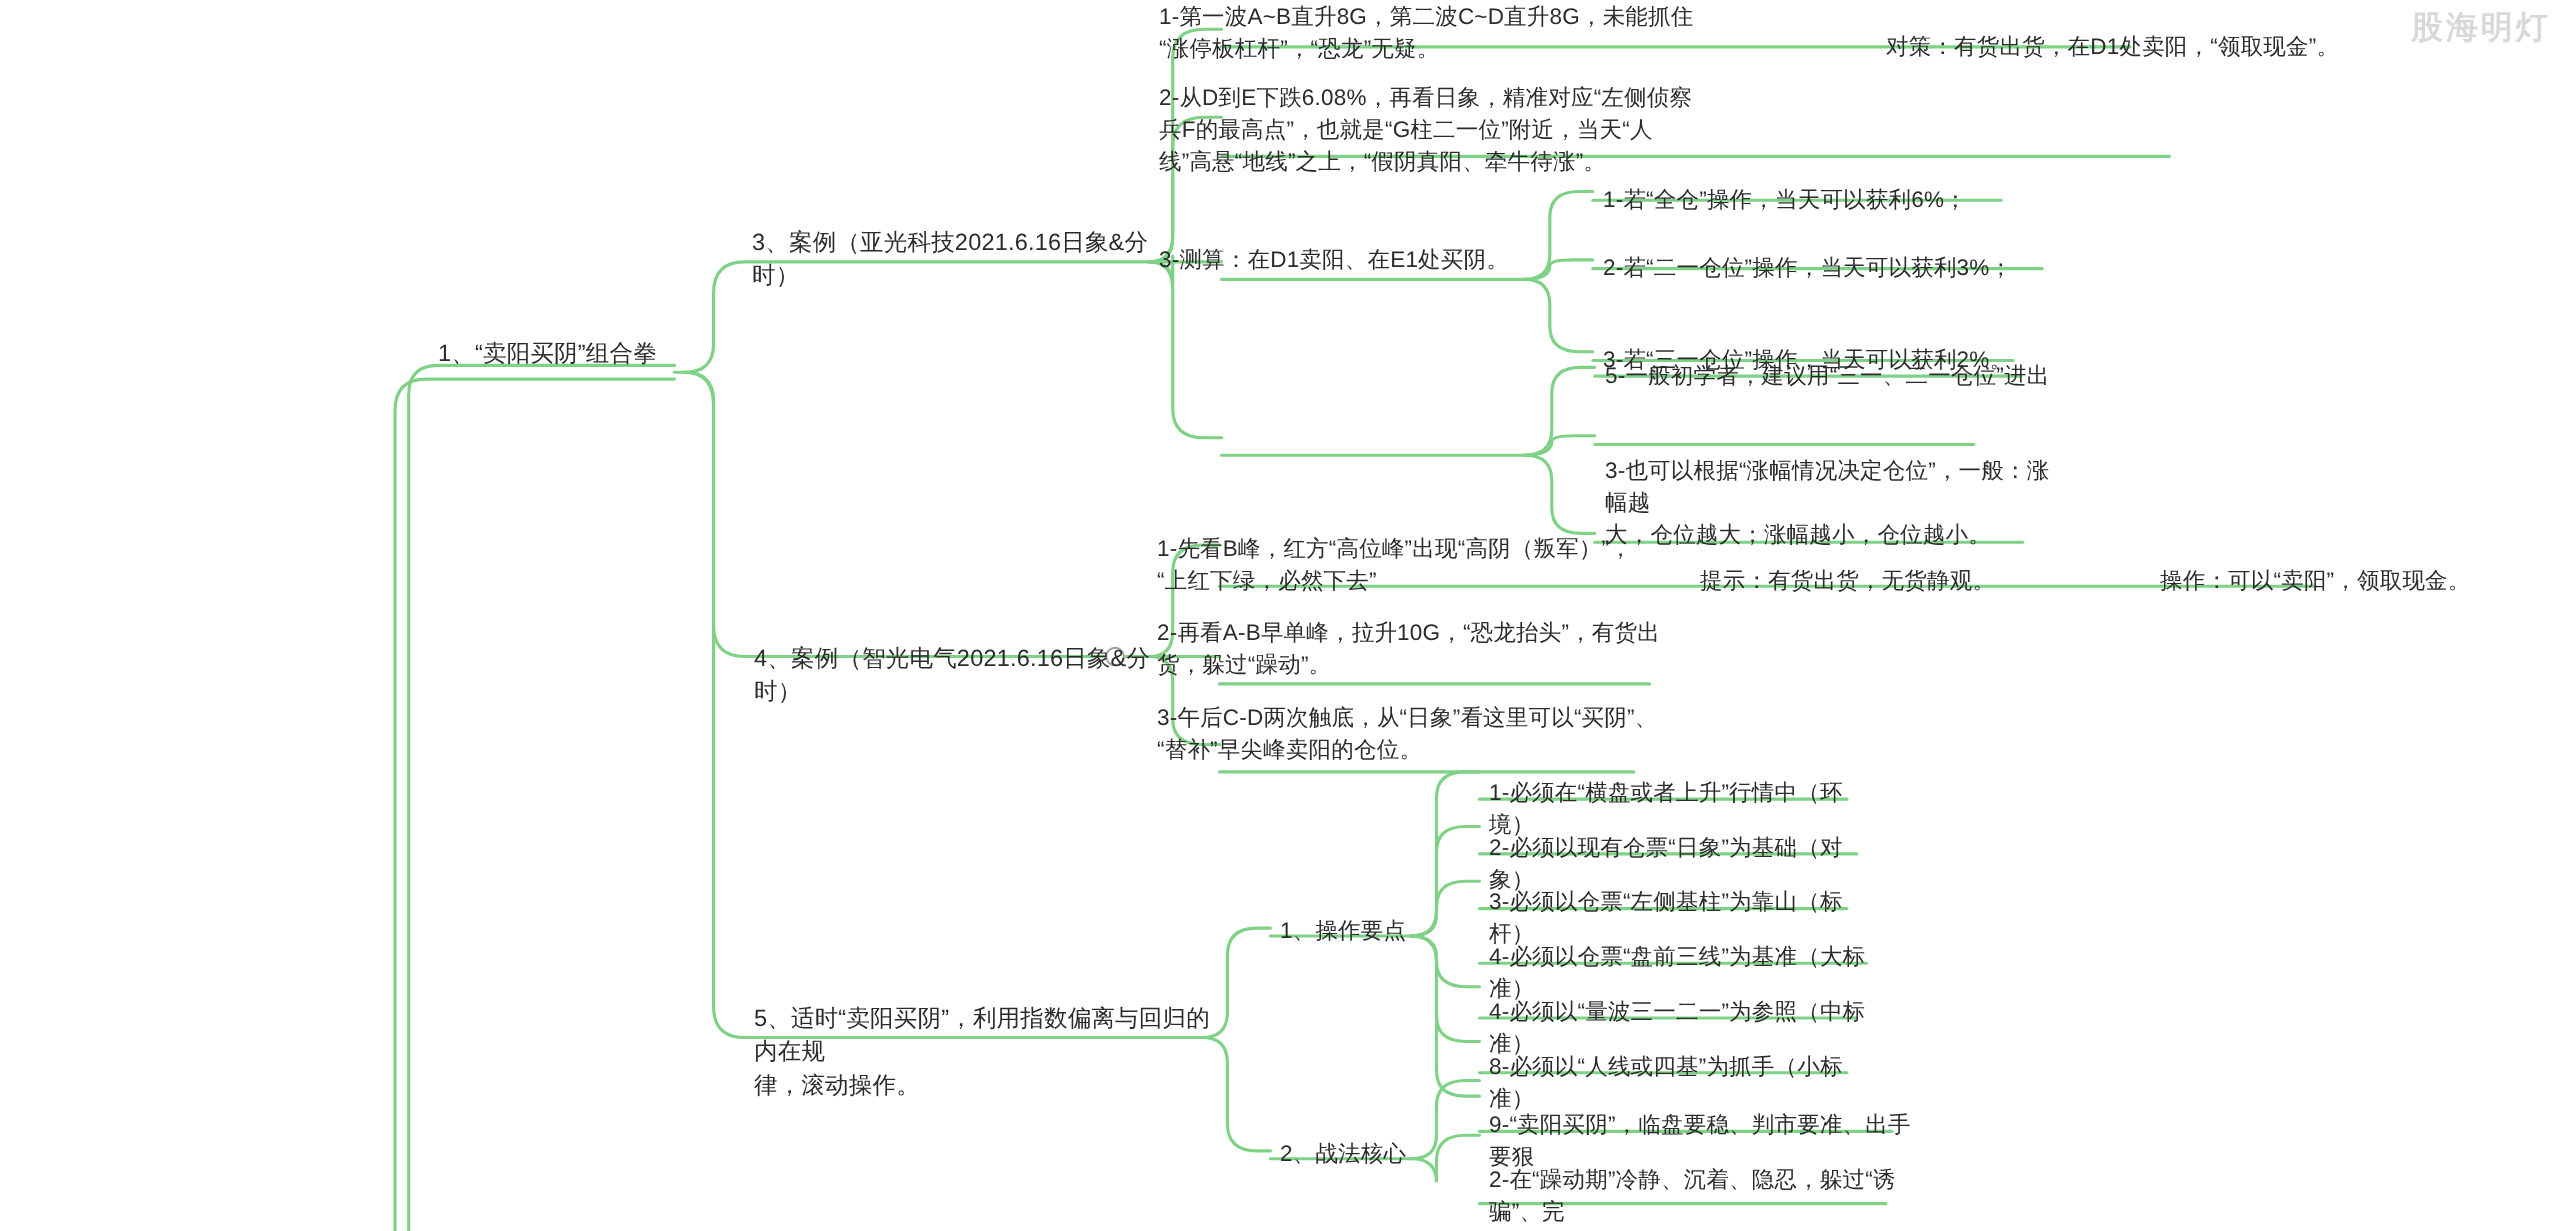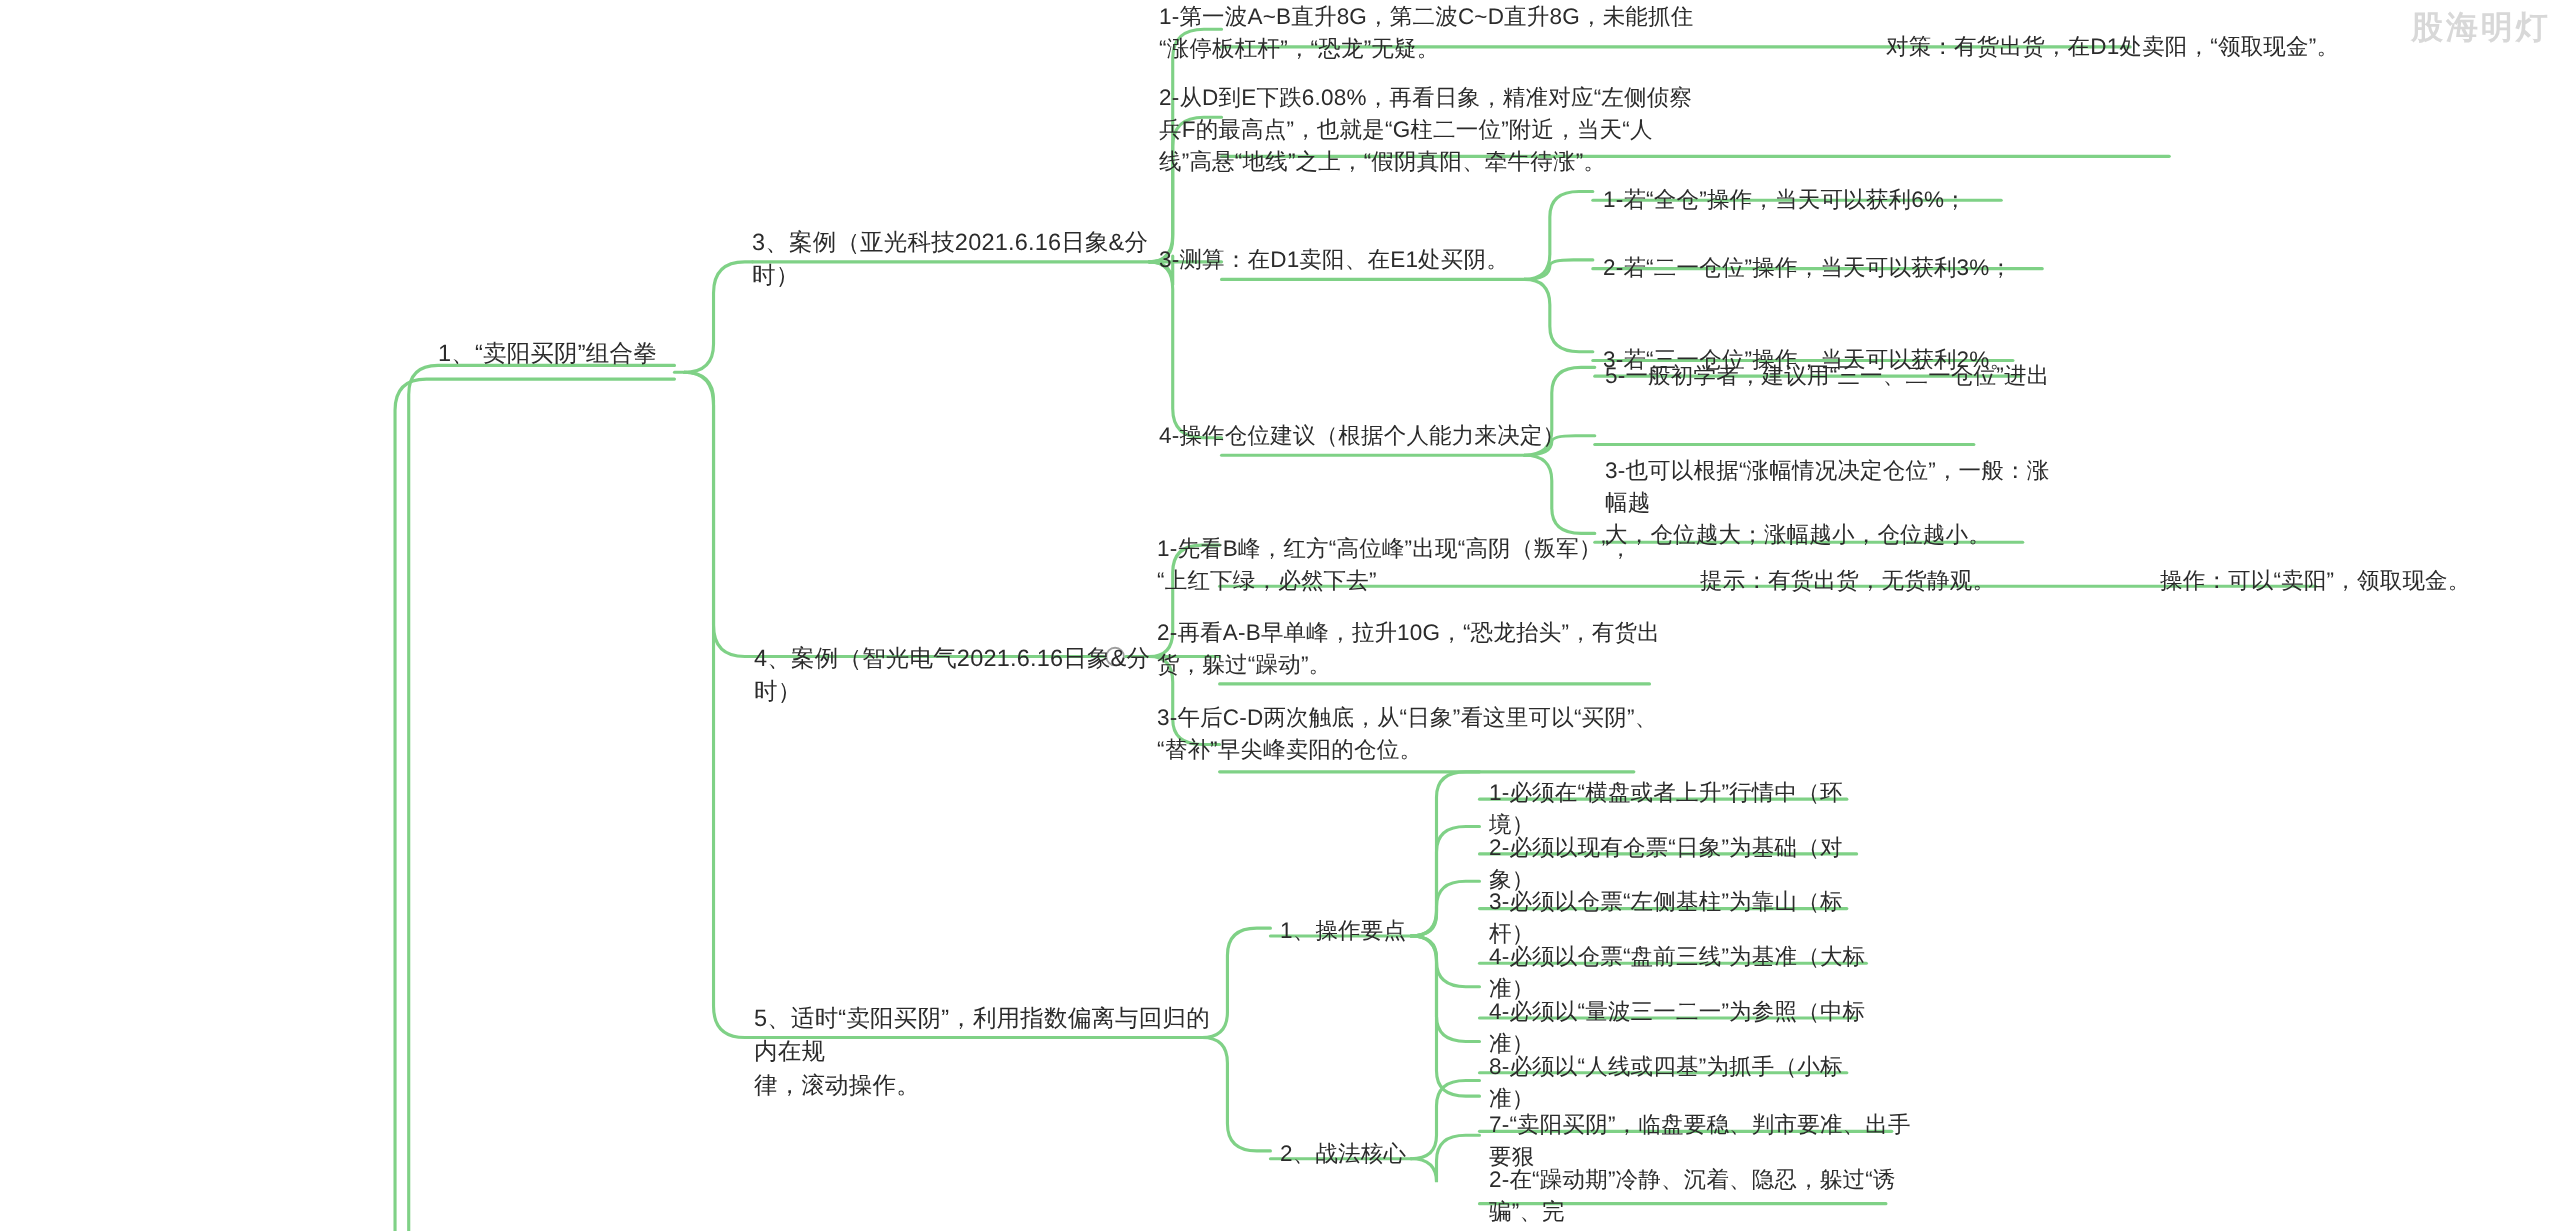--- a/index.html
+++ b/index.html
@@ -139,21 +139,20 @@
 
   <div class="node lvl2" style="left:1159px; top:82px; width:928px;">2-从D到E下跌6.08%，再看日象，精准对应“左侧侦察
 兵F的最高点”，也就是“G柱二一位”附近，当天“人
 线”高悬“地线”之上，“假阴真阳、牵牛待涨”。</div>
 
   <div class="node lvl2" style="left:1159px; top:244px; width:371px;">3-测算：在D1卖阳、在E1处买阴。</div>
   <div class="node lvl3" style="left:1603px; top:184px; width:410px;">1-若“全仓”操作，当天可以获利6%；</div>
   <div class="node lvl3" style="left:1603px; top:252px; width:459px;">2-若“二一仓位”操作，当天可以获利3%；</div>
   <div class="node lvl3" style="left:1603px; top:344px; width:459px;">3-若“三一仓位”操作，当天可以获利2%。</div>
 
-  <div class="node lvl2" style="left:1159px; top:420px; width:420px;">4-操作仓位建议（根据个人能力来决定）</div>
   <div class="node lvl3" style="left:1605px; top:360px; width:459px;">5-一般初学者，建议用“三一、二一仓位”进出</div>
   <div class="node lvl3" style="left:1605px; top:455px; width:459px;">3-也可以根据“涨幅情况决定仓位”，一般：涨幅越
 大，仓位越大；涨幅越小，仓位越小。</div>
 
   <div class="node lvl1" style="left:754px; top:642px; width:420px;">4、案例（智光电气2021.6.16日象&amp;分时）</div>
 
   <div class="node lvl2" style="left:1157px; top:533px; width:928px;">1-先看B峰，红方“高位峰”出现“高阴（叛军）”，
 “上红下绿，必然下去”</div>
   <div class="node note" style="left:1700px; top:565px; width:410px;">提示：有货出货，无货静观。</div>
   <div class="node note" style="left:2160px; top:565px; width:430px;">操作：可以“卖阳”，领取现金。</div>
@@ -171,18 +170,18 @@
 
   <div class="node lvl3" style="left:1489px; top:777px; width:391px;">1-必须在“横盘或者上升”行情中（环境）</div>
   <div class="node lvl3" style="left:1489px; top:832px; width:391px;">2-必须以现有仓票“日象”为基础（对象）</div>
   <div class="node lvl3" style="left:1489px; top:886px; width:391px;">3-必须以仓票“左侧基柱”为靠山（标杆）</div>
   <div class="node lvl3" style="left:1489px; top:941px; width:410px;">4-必须以仓票“盘前三线”为基准（大标准）</div>
   <div class="node lvl3" style="left:1489px; top:996px; width:401px;">4-必须以“量波三一二一”为参照（中标准）</div>
   <div class="node lvl3" style="left:1489px; top:1051px; width:391px;">8-必须以“人线或四基”为抓手（小标准）</div>
 
   <div class="node lvl2" style="left:1280px; top:1138px; width:156px;">2、战法核心</div>
 
-  <div class="node lvl3" style="left:1489px; top:1109px; width:440px;">7-“卖阳买阴”，临盘要稳、判市要准、出手要狠</div>
+  <div class="node lvl3" style="left:1489px; top:1109px; width:440px;">9-“卖阳买阴”，临盘要稳、判市要准、出手要狠</div>
   <div class="node lvl3" style="left:1489px; top:1164px; width:440px;">2-在“躁动期”冷静、沉着、隐忍，躲过“诱骗”、完
 成“替领”。</div>
 
 </div>
 
 
 </body></html>

